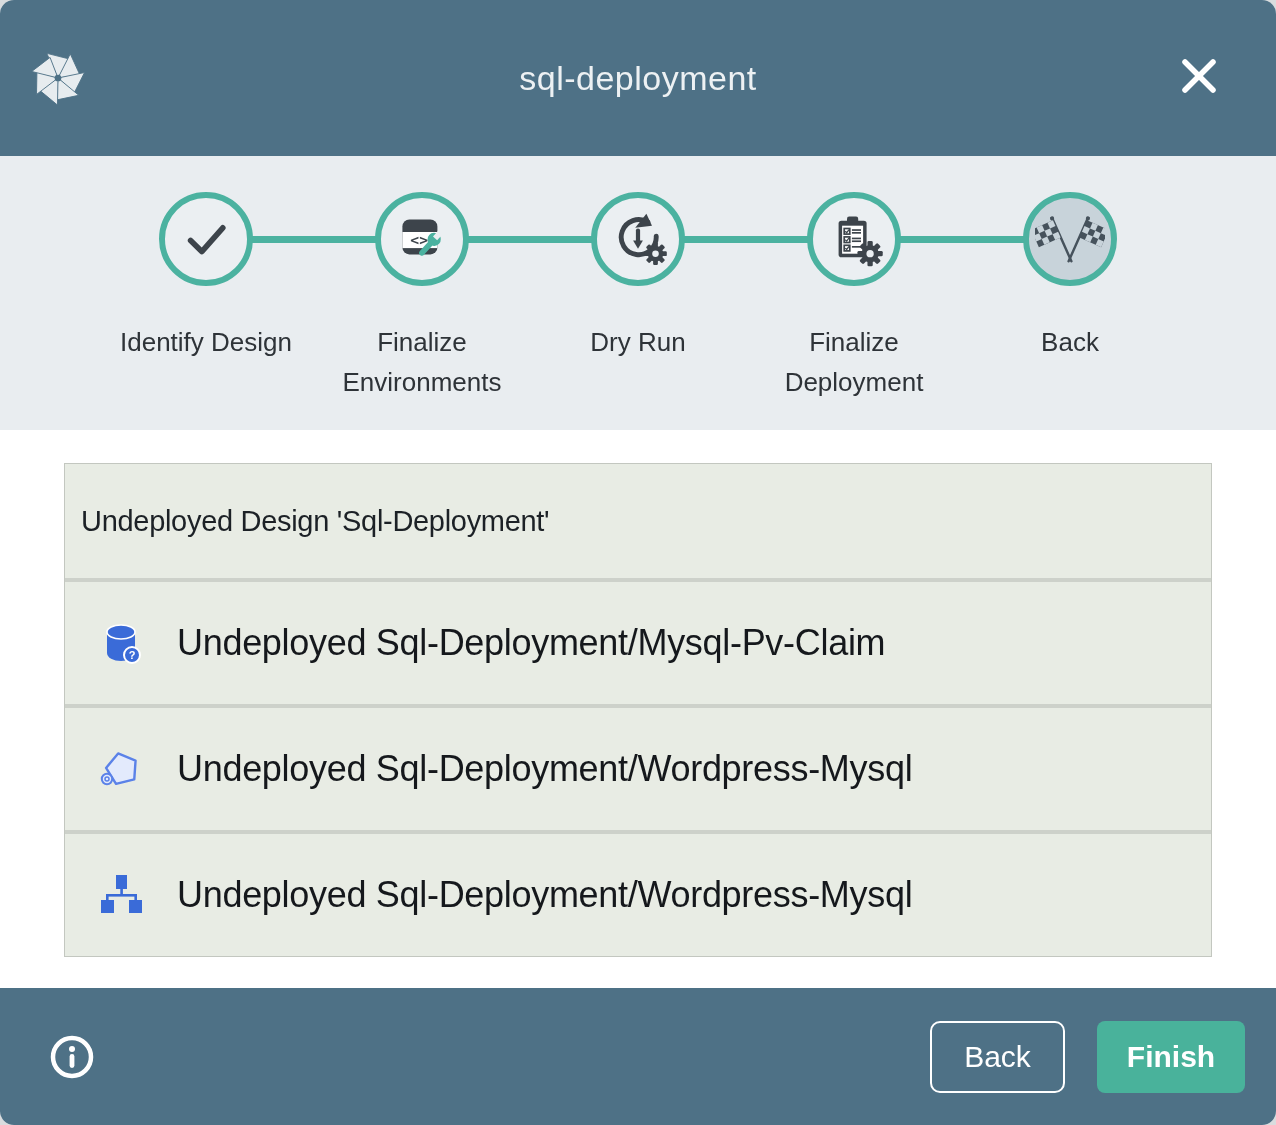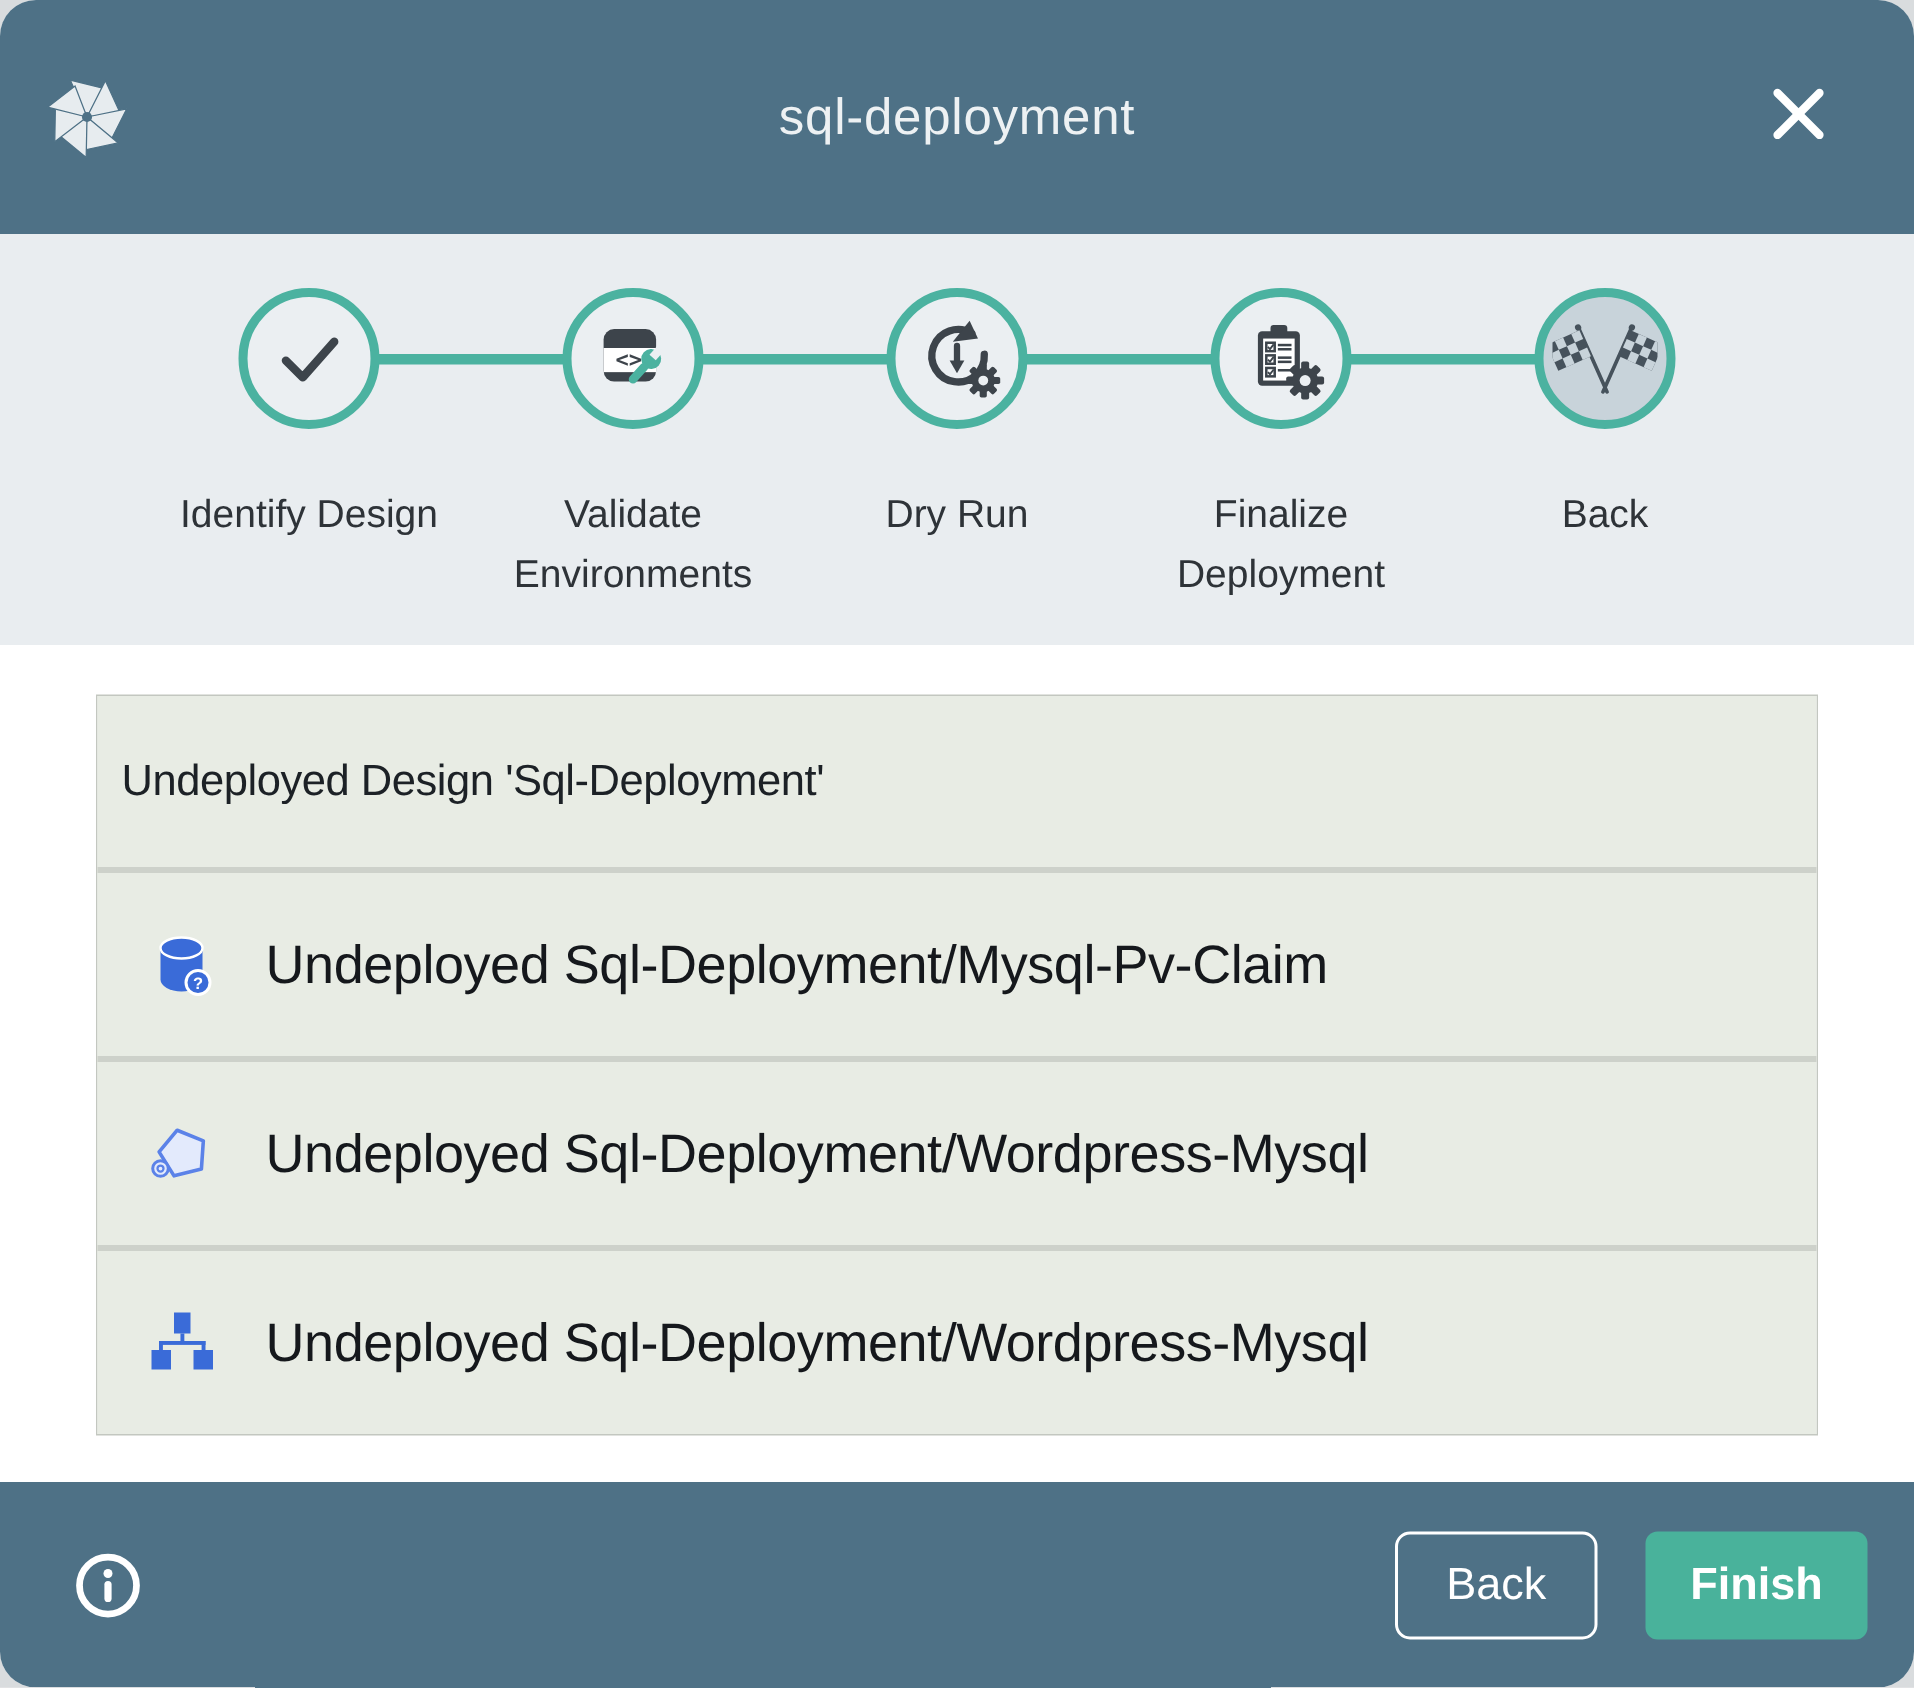--- a/index.html
+++ b/index.html
@@ -1,17 +1,17 @@
 <!DOCTYPE html>
 <html><head>
 <meta charset="utf-8">
 <style>
   html,body{margin:0;padding:0;background:#d9dcde;font-family:"Liberation Sans",sans-serif;}
   .canvas{position:relative;width:1276px;height:1125px;background:#d9dcde;overflow:hidden;}
-  .modal{position:absolute;inset:0;border-radius:24px;overflow:hidden;background:#ffffff;
+  .modal{position:absolute;inset:0;border-radius:14px;overflow:hidden;background:#ffffff;
          display:flex;flex-direction:column;}
 
   
   .header{height:156px;background:#4e7186;display:flex;align-items:center;position:relative;flex:none;}
   .logo{position:absolute;left:30px;top:50px;width:56px;height:56px;}
   .title{width:100%;text-align:center;color:#edf1f3;font-size:34px;letter-spacing:.5px;}
   .close-btn{position:absolute;right:52px;top:52px;width:50px;height:50px;border:none;background:transparent;
              cursor:pointer;padding:0;display:flex;align-items:center;justify-content:center;}
 
   
@@ -112,21 +112,21 @@
                 <rect x="22" y="40" width="50" height="23" fill="#ffffff"></rect>
                 <text x="46" y="58" font-size="21" font-weight="bold" fill="#3d444b" text-anchor="middle" font-family="DejaVu Sans Mono, monospace">&lt;&gt;</text>
                 <g transform="rotate(42 66 52)">
                   <circle cx="66" cy="50" r="9.5" fill="#4bb2a0"></circle>
                   <rect x="62" y="37" width="8" height="11" fill="#ebeff2"></rect>
                   <rect x="62" y="56" width="8" height="24" rx="4" fill="#4bb2a0"></rect>
                 </g>
               </svg>
             </span>
           </div>
-          <div class="step-label">Validate Environments</div>
+          <div class="step-label">Finalize Environments</div>
         </div>
 
         <div class="step">
           <div class="circle">
             <span>
               <svg viewBox="0 0 100 100" width="70" height="70">
                 <path d="M64 26 A 25 25 0 1 0 76 46" fill="none" stroke="#3d444b" stroke-width="7" stroke-linecap="round"></path>
                 <polygon points="70,31 46,34 62,14" fill="#3d444b"></polygon>
                 <line x1="50" y1="38" x2="50" y2="52" stroke="#3d444b" stroke-width="6" stroke-linecap="round"></line>
                 <polygon points="43,52 57,52 50,64" fill="#3d444b"></polygon>

